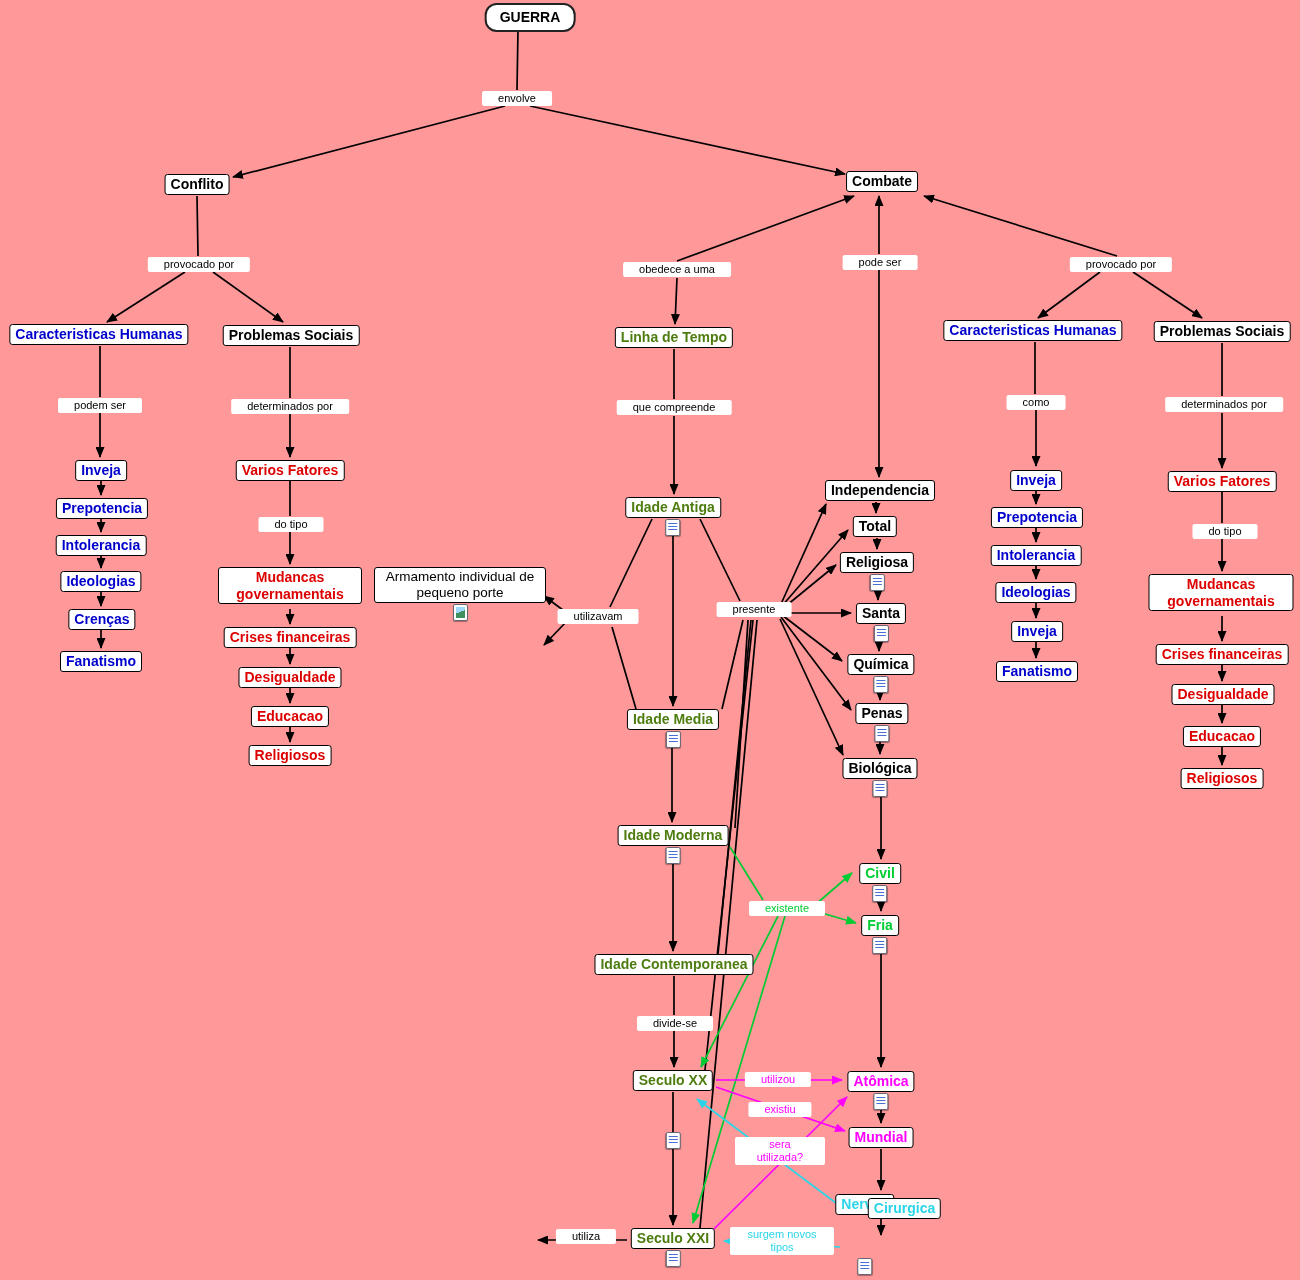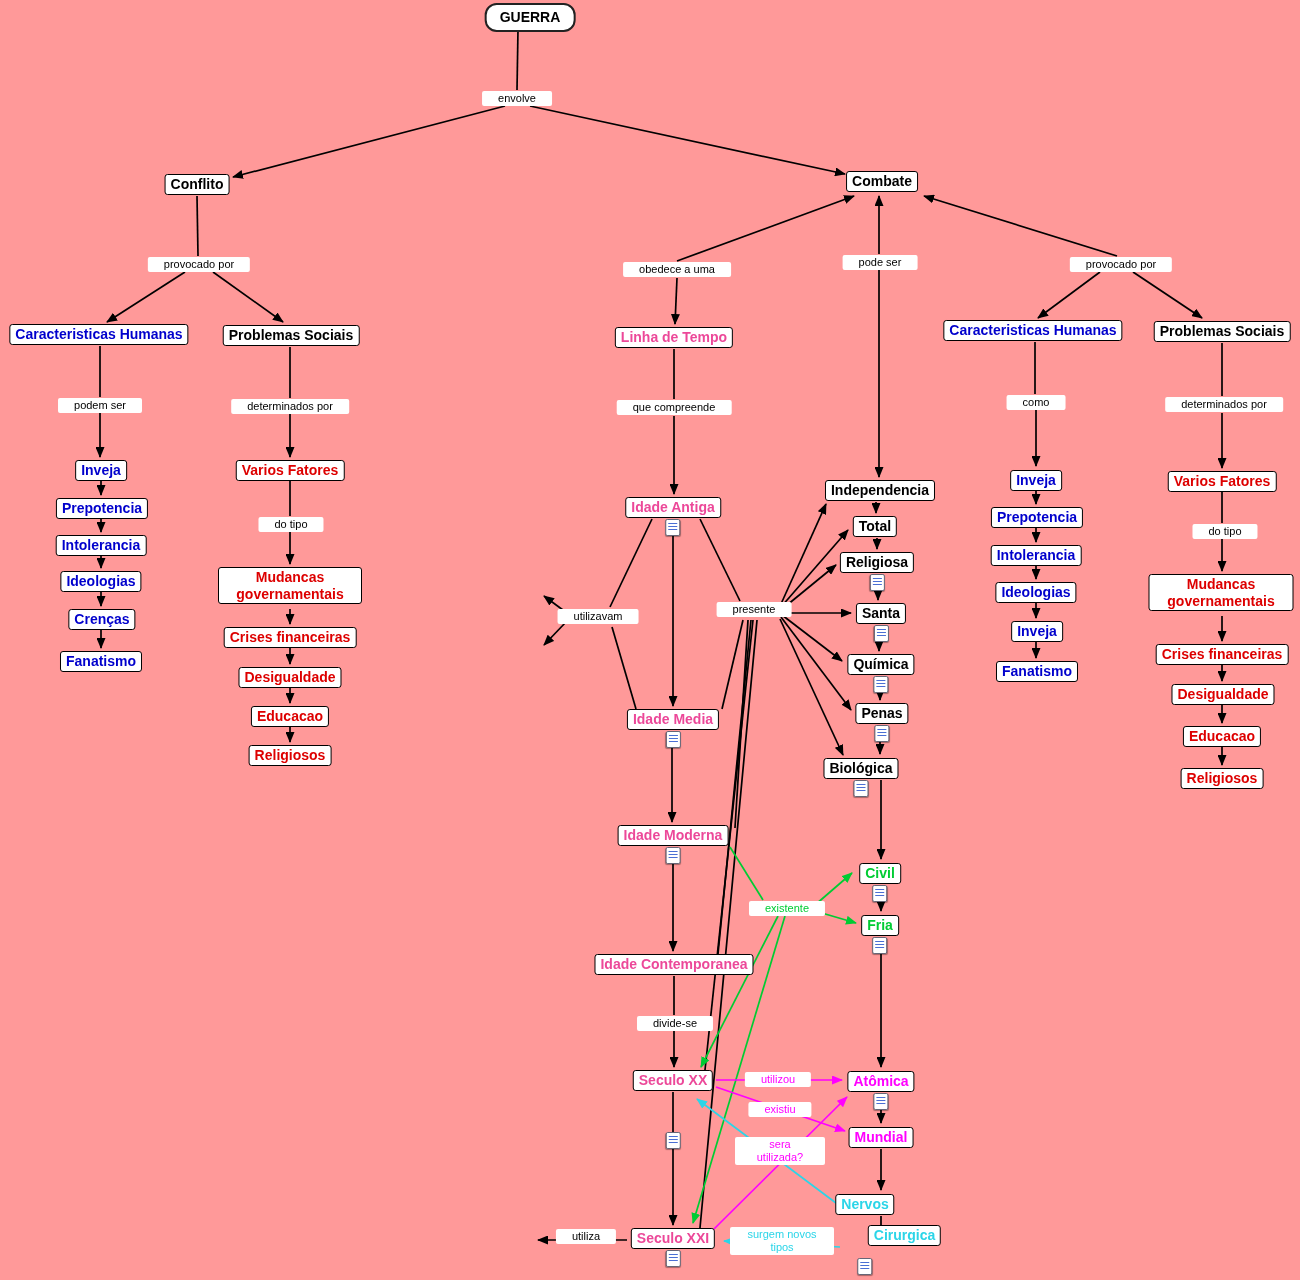--- a/index.html
+++ b/index.html
@@ -11,21 +11,21 @@
   .node .txt{background:#ffffff;border:1px solid #000;border-radius:3px;padding:1px 5px;
         font-weight:bold;font-size:14px;line-height:1.18;color:#000;text-align:center;
         white-space:nowrap;}
   .node.plain .txt{font-weight:normal;font-size:13.5px;}
   .node.rounded .txt{border-radius:12px;padding:4px 13px;border:2px solid #222;}
   .node.label .txt{border:none;font-weight:normal;font-size:11px;padding:1px 16px;
         border-radius:2px;}
   .node.wrap .txt{white-space:normal;}
   .c-blue .txt{color:#0000cc;}
   .c-red .txt{color:#dd0000;}
-  .c-yellow .txt{color:#ec4899;}
+  .c-yellow .txt{color:#4d7c0f;}
   .c-green .txt{color:#00cc33;}
   .c-magenta .txt{color:#ff00ff;}
   .c-cyan .txt{color:#2bd5e8;}
   .res-icon{margin-top:1px;width:13px;height:15px;border:1px solid #667;background:#fff;
         position:relative;border-radius:2px;box-shadow:0 1px 1px rgba(0,0,0,.35);cursor:pointer;}
   .icon-doc::before{content:"";position:absolute;left:2px;right:2px;top:3px;height:9px;
         background:repeating-linear-gradient(to bottom,#4a6fd4 0 1px,transparent 1px 3px);}
   .icon-img::before{content:"";position:absolute;left:2px;right:2px;top:2px;bottom:2px;
         background:linear-gradient(160deg,#9fd8ff 0 45%,#3f8f5f 45% 100%);}
 </style>
@@ -213,20 +213,24 @@
     <div class="node concept c-yellow" style="left: 674px; top: 327px;">
       <div class="txt">Linha de Tempo</div>
     </div>
     <div class="node label" style="left: 674px; top: 400px;">
       <div class="txt">que compreende</div>
     </div>
     <div class="node concept c-yellow" style="left: 673px; top: 497px;">
       <div class="txt">Idade Antiga</div>
       <span class="res-icon icon-doc"></span>
     </div>
+    <div class="node plain wrap" style="left: 460px; top: 567px;">
+      <div class="txt" style="width: 160px;">Armamento individual de pequeno porte</div>
+      <span class="res-icon icon-img"></span>
+    </div>
     <div class="node label" style="left: 598px; top: 609px;">
       <div class="txt">utilizavam</div>
     </div>
     <div class="node label" style="left: 754px; top: 602px;">
       <div class="txt">presente</div>
     </div>
     <div class="node label" style="left: 880px; top: 255px;">
       <div class="txt">pode ser</div>
     </div>
     <div class="node concept c-yellow" style="left: 673px; top: 709px;">
@@ -269,21 +273,21 @@
       <span class="res-icon icon-doc"></span>
     </div>
     <div class="node concept" style="left: 881px; top: 654px;">
       <div class="txt">Química</div>
       <span class="res-icon icon-doc"></span>
     </div>
     <div class="node concept" style="left: 882px; top: 703px;">
       <div class="txt">Penas</div>
       <span class="res-icon icon-doc"></span>
     </div>
-    <div class="node concept" style="left: 861px; top: 758px; justify-content: center;">
+    <div class="node concept" style="left: 880px; top: 758px; justify-content: center;">
       <div class="txt">Biológica</div>
       <span class="res-icon icon-doc"></span>
     </div>
     <div class="node concept c-green" style="left: 880px; top: 863px;">
       <div class="txt">Civil</div>
       <span class="res-icon icon-doc"></span>
     </div>
     <div class="node concept c-green" style="left: 880px; top: 915px;">
       <div class="txt">Fria</div>
       <span class="res-icon icon-doc"></span>
@@ -295,21 +299,21 @@
       <div class="txt">Atômica</div>
       <span class="res-icon icon-doc"></span>
     </div>
     <div class="node concept c-magenta" style="left: 881px; top: 1127px;">
       <div class="txt">Mundial</div>
     </div>
     <div class="node concept c-cyan" style="left: 865px; top: 1194px; gap: 42px;">
       <div class="txt">Nervos</div>
       <span class="res-icon icon-doc"></span>
     </div>
-    <div class="node concept c-cyan" style="left: 881px; top: 1225px; padding-left: 47px;">
+    <div class="node concept c-cyan" style="left: 881px; top: 1198px; padding-left: 47px;">
       <div class="txt">Cirurgica</div>
     </div>
     <div class="node label c-magenta" style="left: 778px; top: 1072px;">
       <div class="txt">utilizou</div>
     </div>
     <div class="node label c-magenta" style="left: 780px; top: 1102px;">
       <div class="txt">existiu</div>
     </div>
     <div class="node label c-magenta wrap" style="left: 780px; top: 1137px;">
       <div class="txt" style="width: 58px;">sera utilizada?</div>

